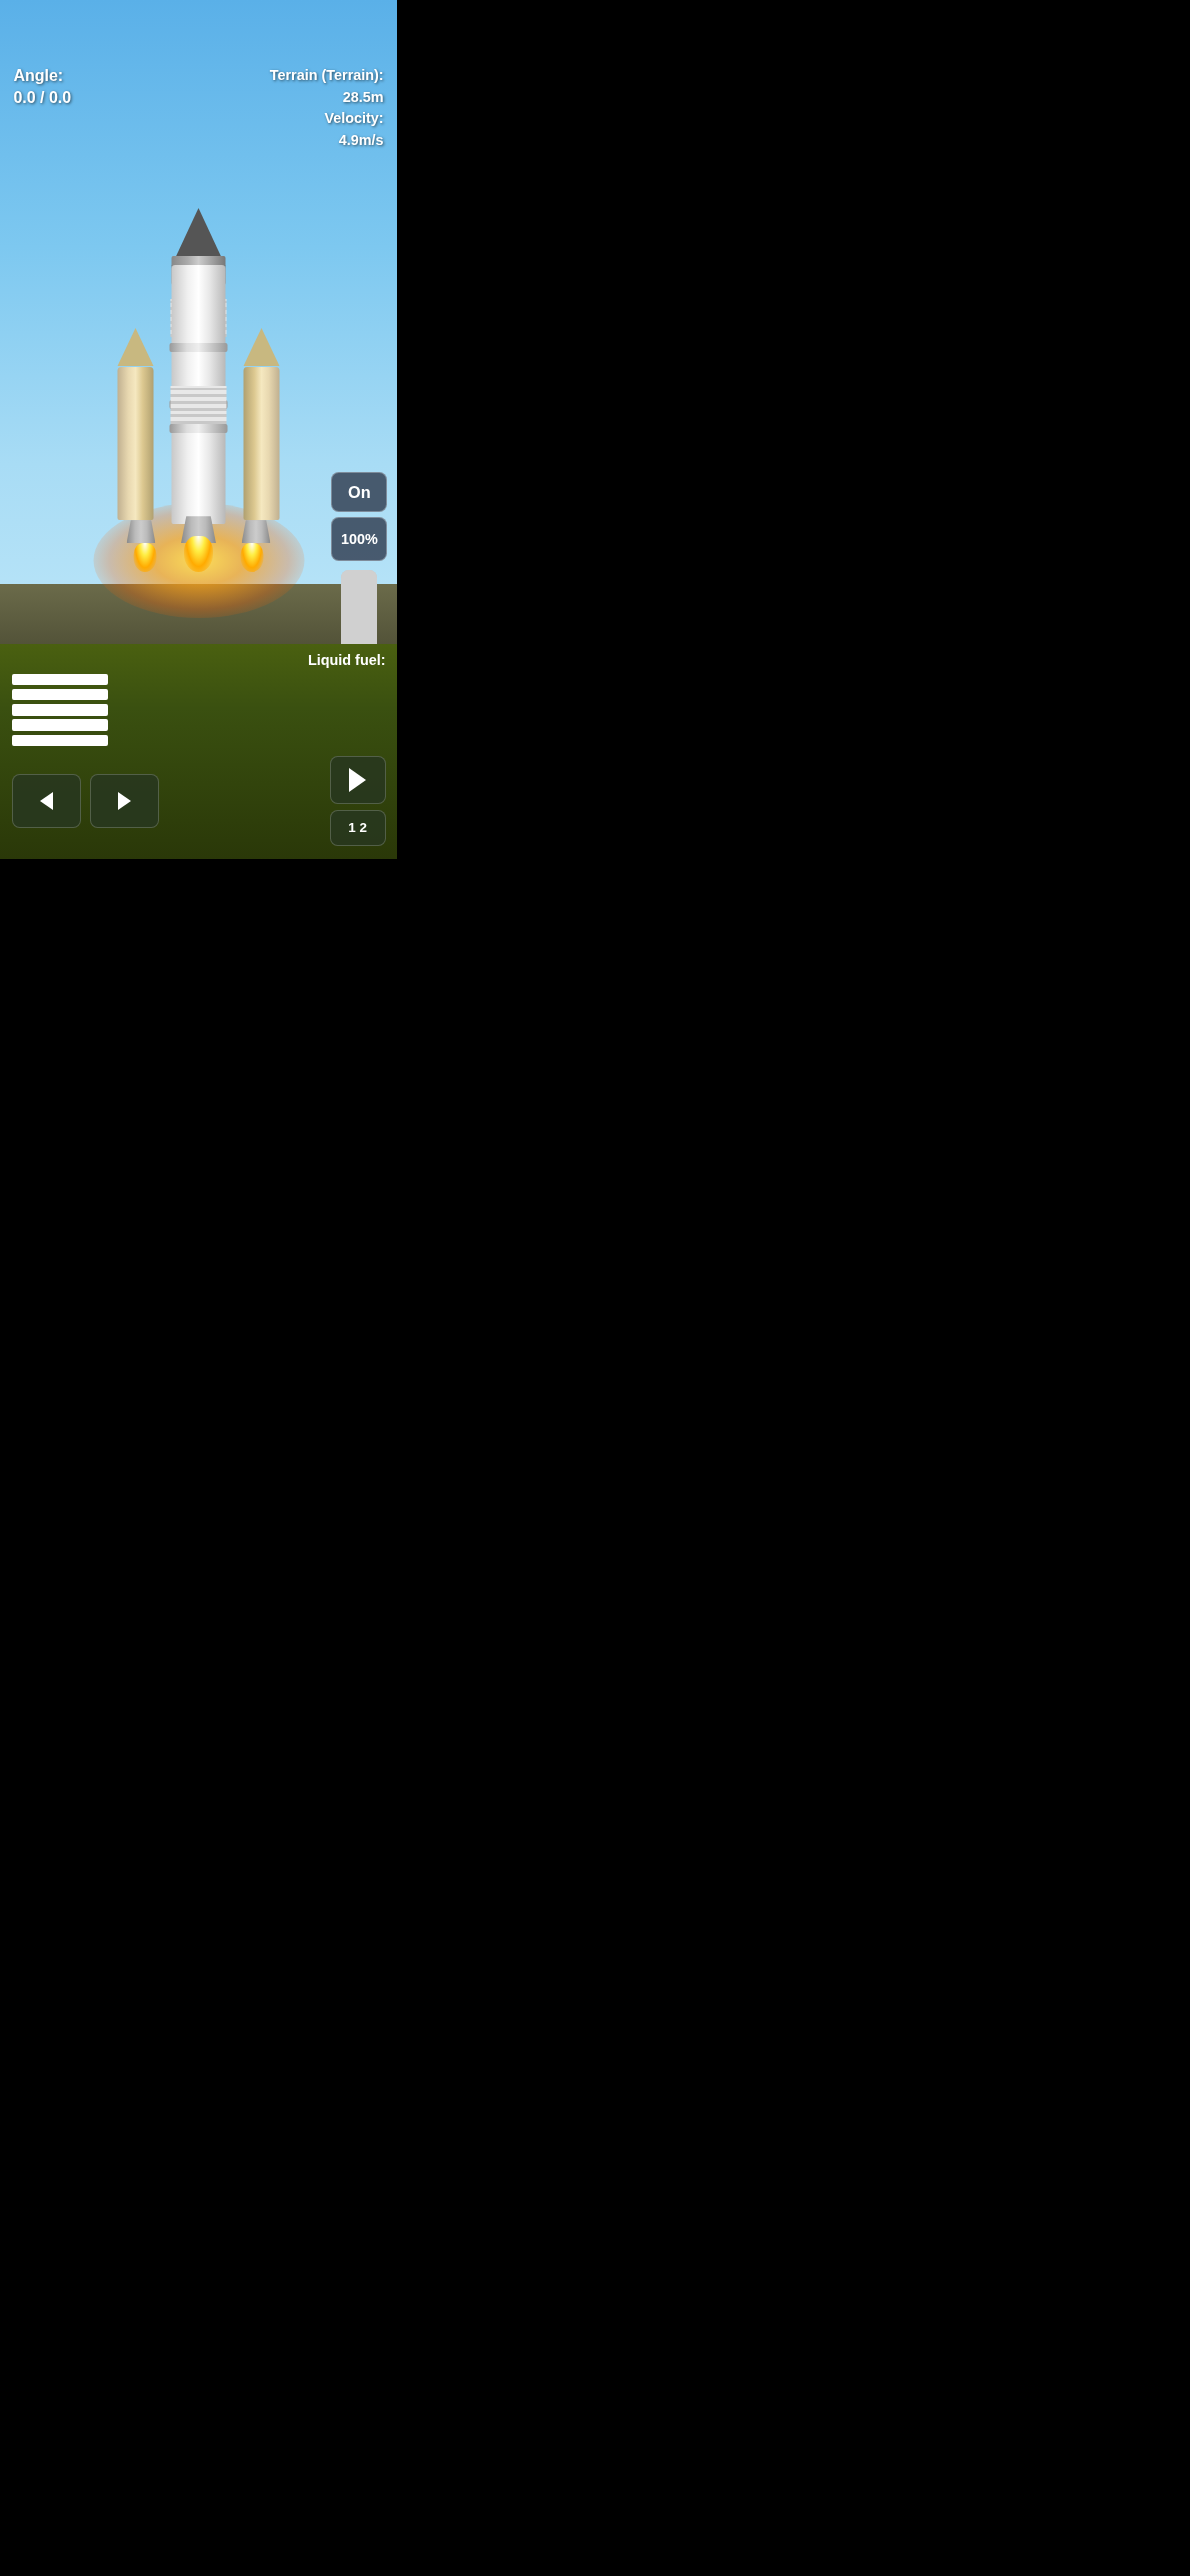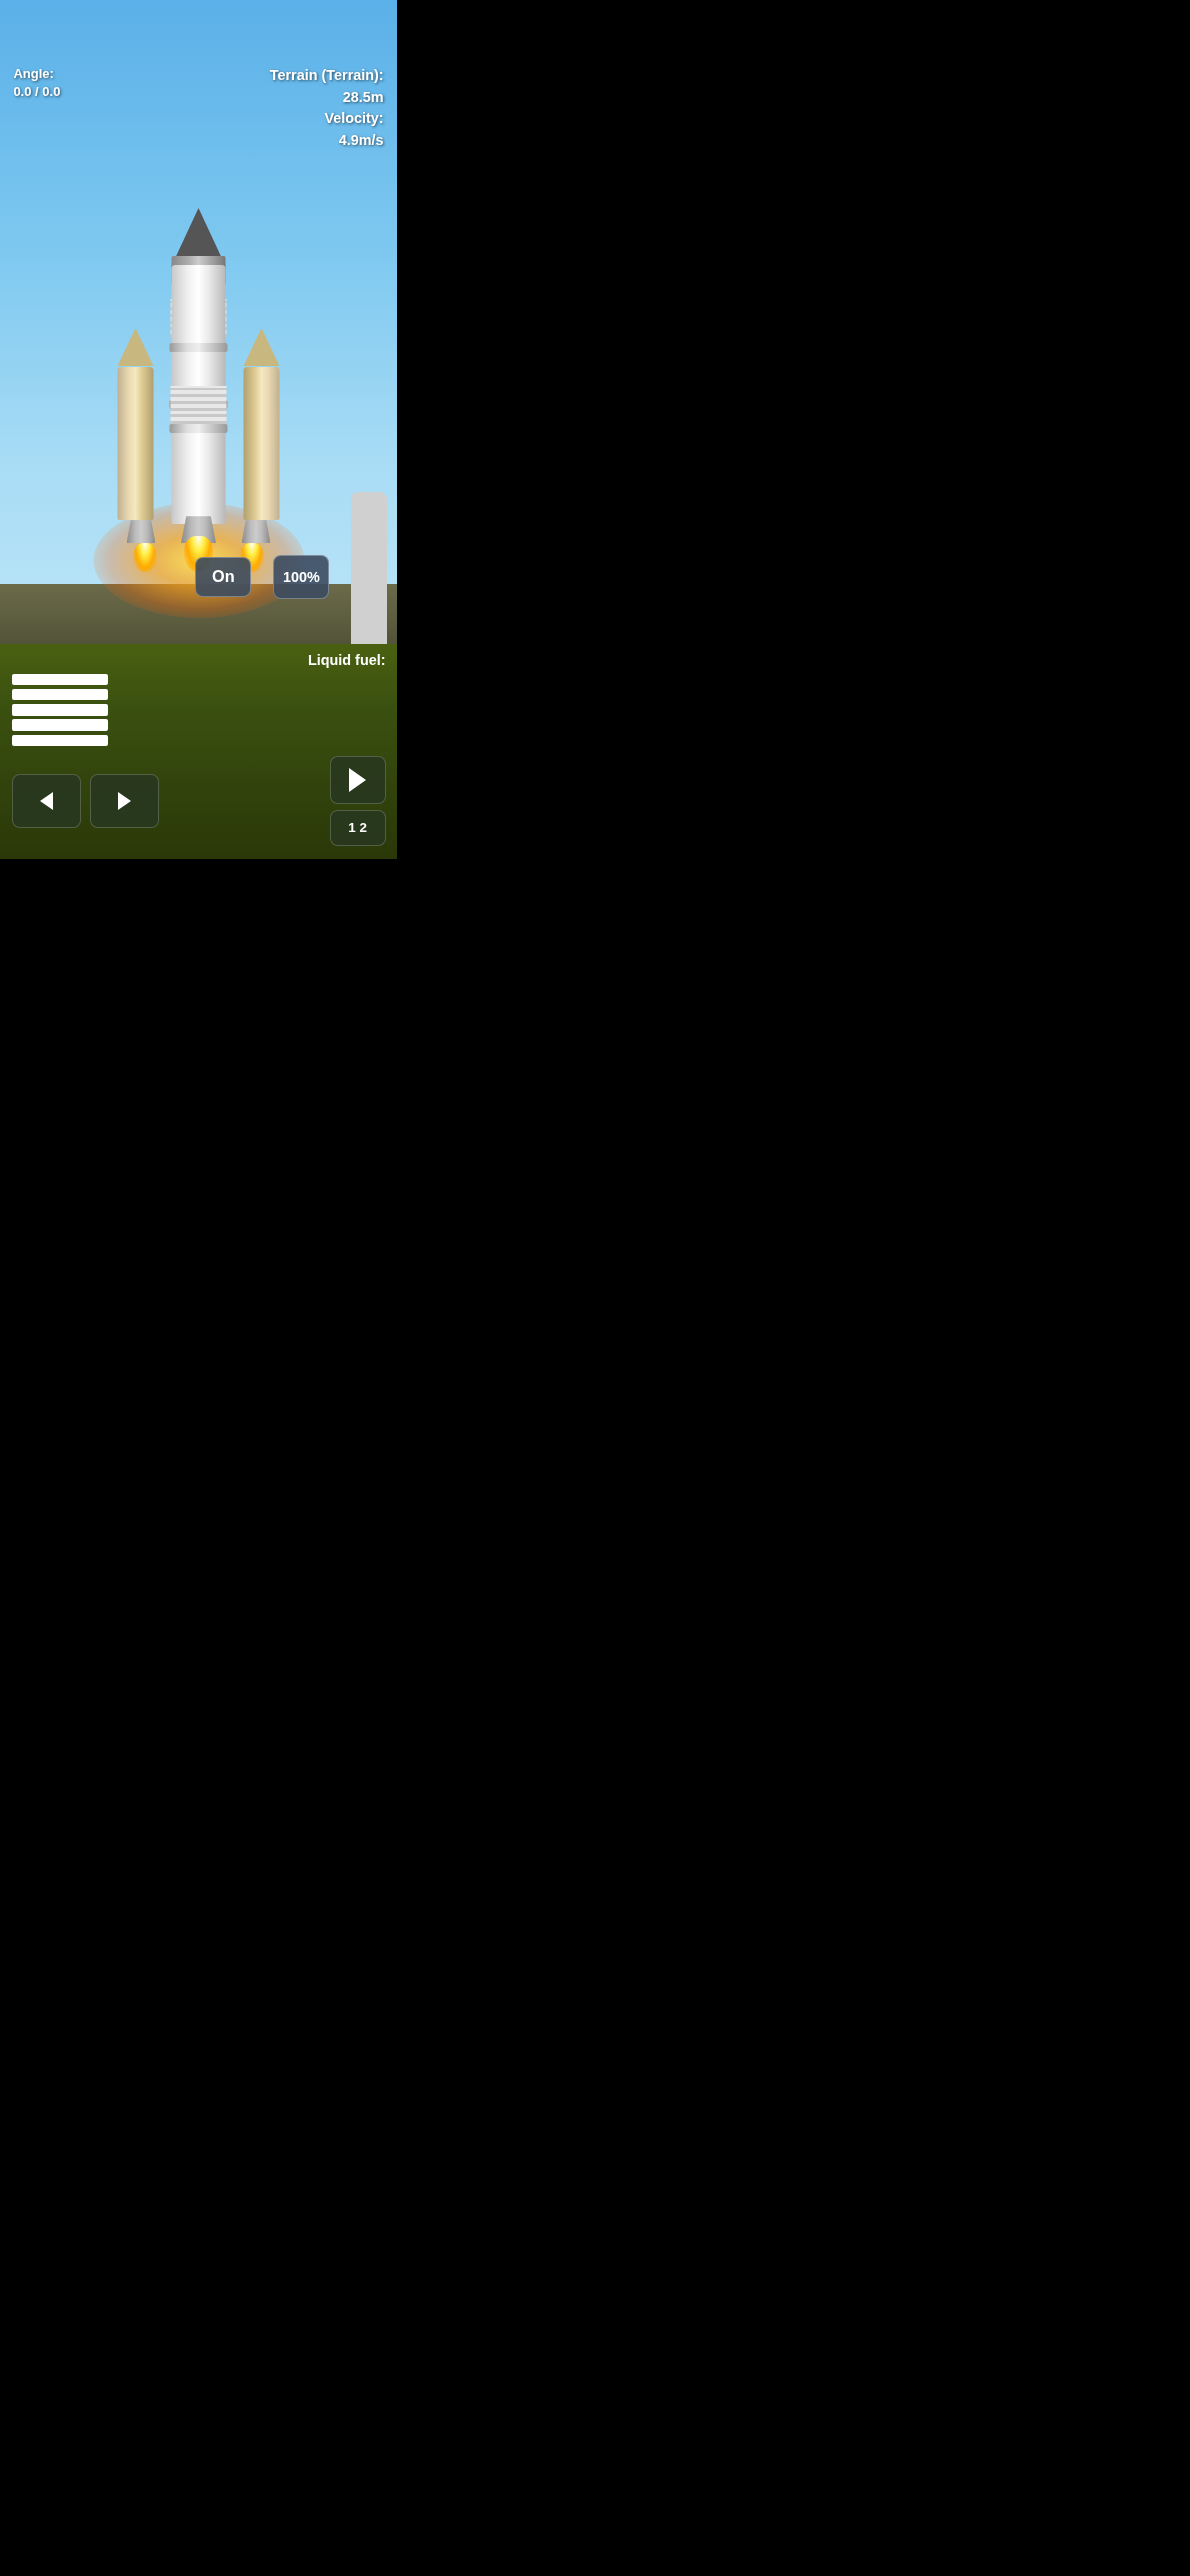--- a/index.html
+++ b/index.html
@@ -316,21 +316,21 @@
       align-items: center;
       cursor: pointer;
     }
 
     
     #stats-left {
       position: absolute;
       top: 65px;
       left: 13.4px;
       color: white;
-      font-size: 13px;
+      font-size: 16px;
       font-weight: bold;
       text-shadow: 1px 1px 2.9px rgba(0,0,0,0.6);
       z-index: 10;
       line-height: 1.4;
     }
 
     #stats-right {
       position: absolute;
       top: 65px;
       right: 13.4px;
@@ -342,25 +342,24 @@
       z-index: 10;
       line-height: 1.5;
     }
 
     
     #right-controls {
       position: absolute;
       right: 9.6px;
       top: 55%;
       display: flex;
-      flex-direction: row;
-      align-items: center;
-      gap: 22px;
+      flex-direction: column;
+      align-items: center;
+      gap: 5px;
       z-index: 10;
-      margin-top: 16px;
     }
 
     .btn-on {
       background: rgba(60,75,95,0.9);
       border: 1px solid rgba(255,255,255,0.3);
       border-radius: 7.7px;
       width: 56px;
       height: 40px;
       color: white;
       font-size: 16.3px;

